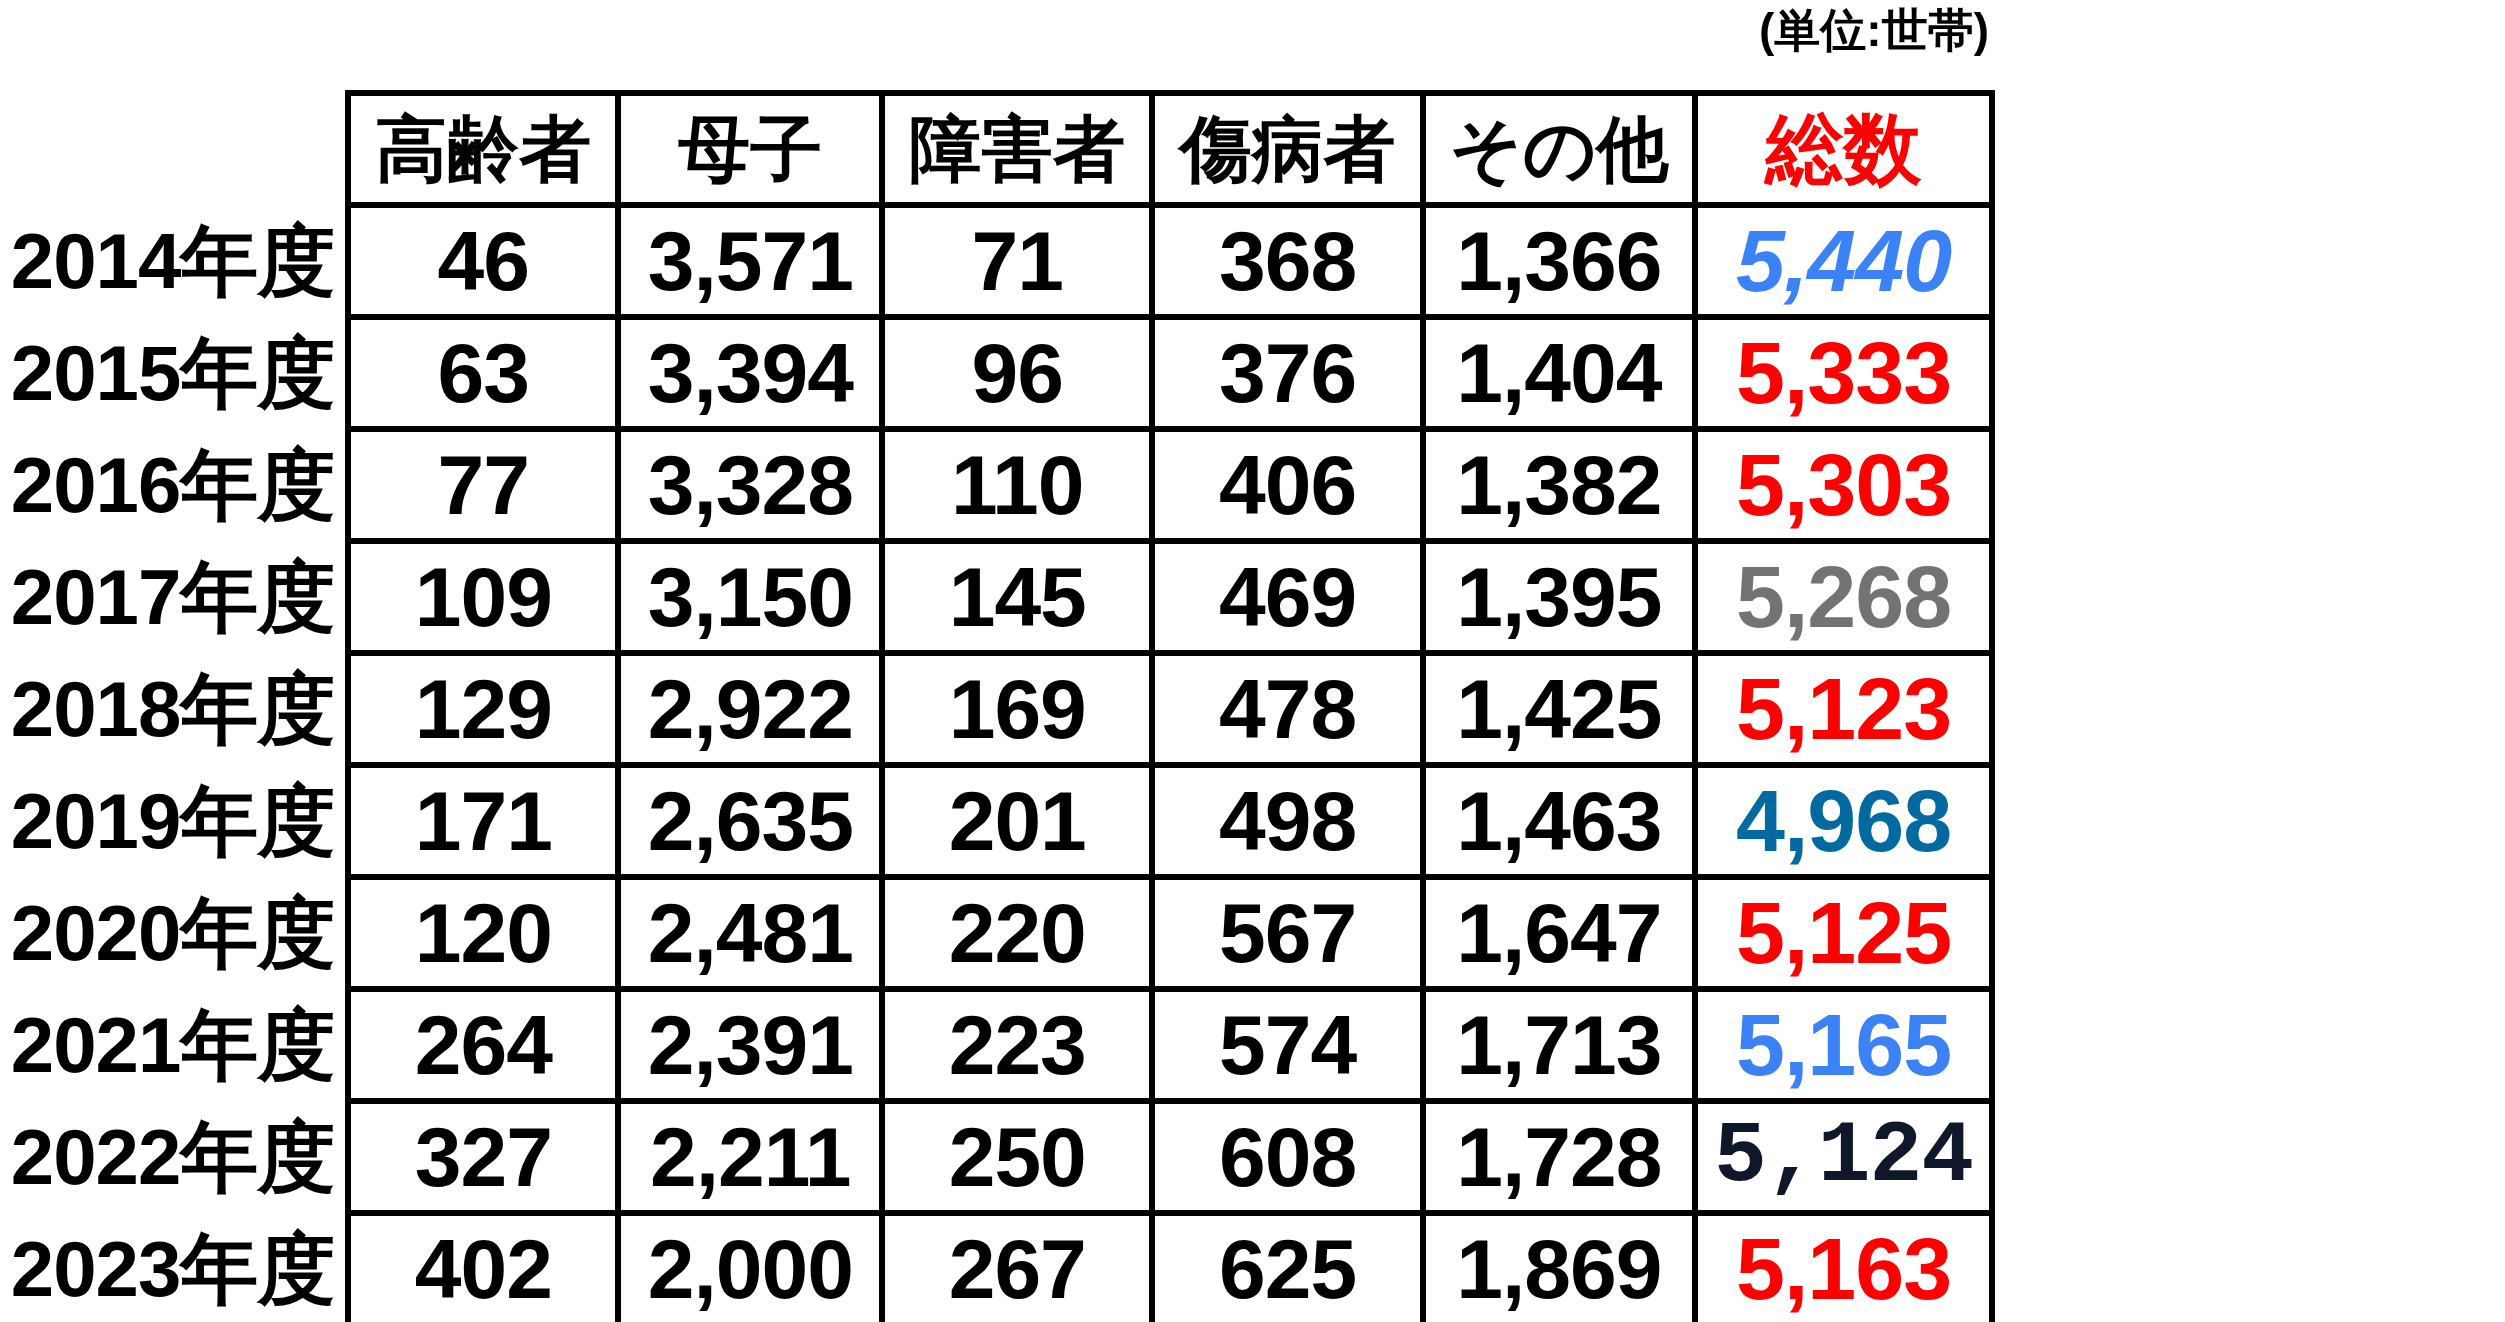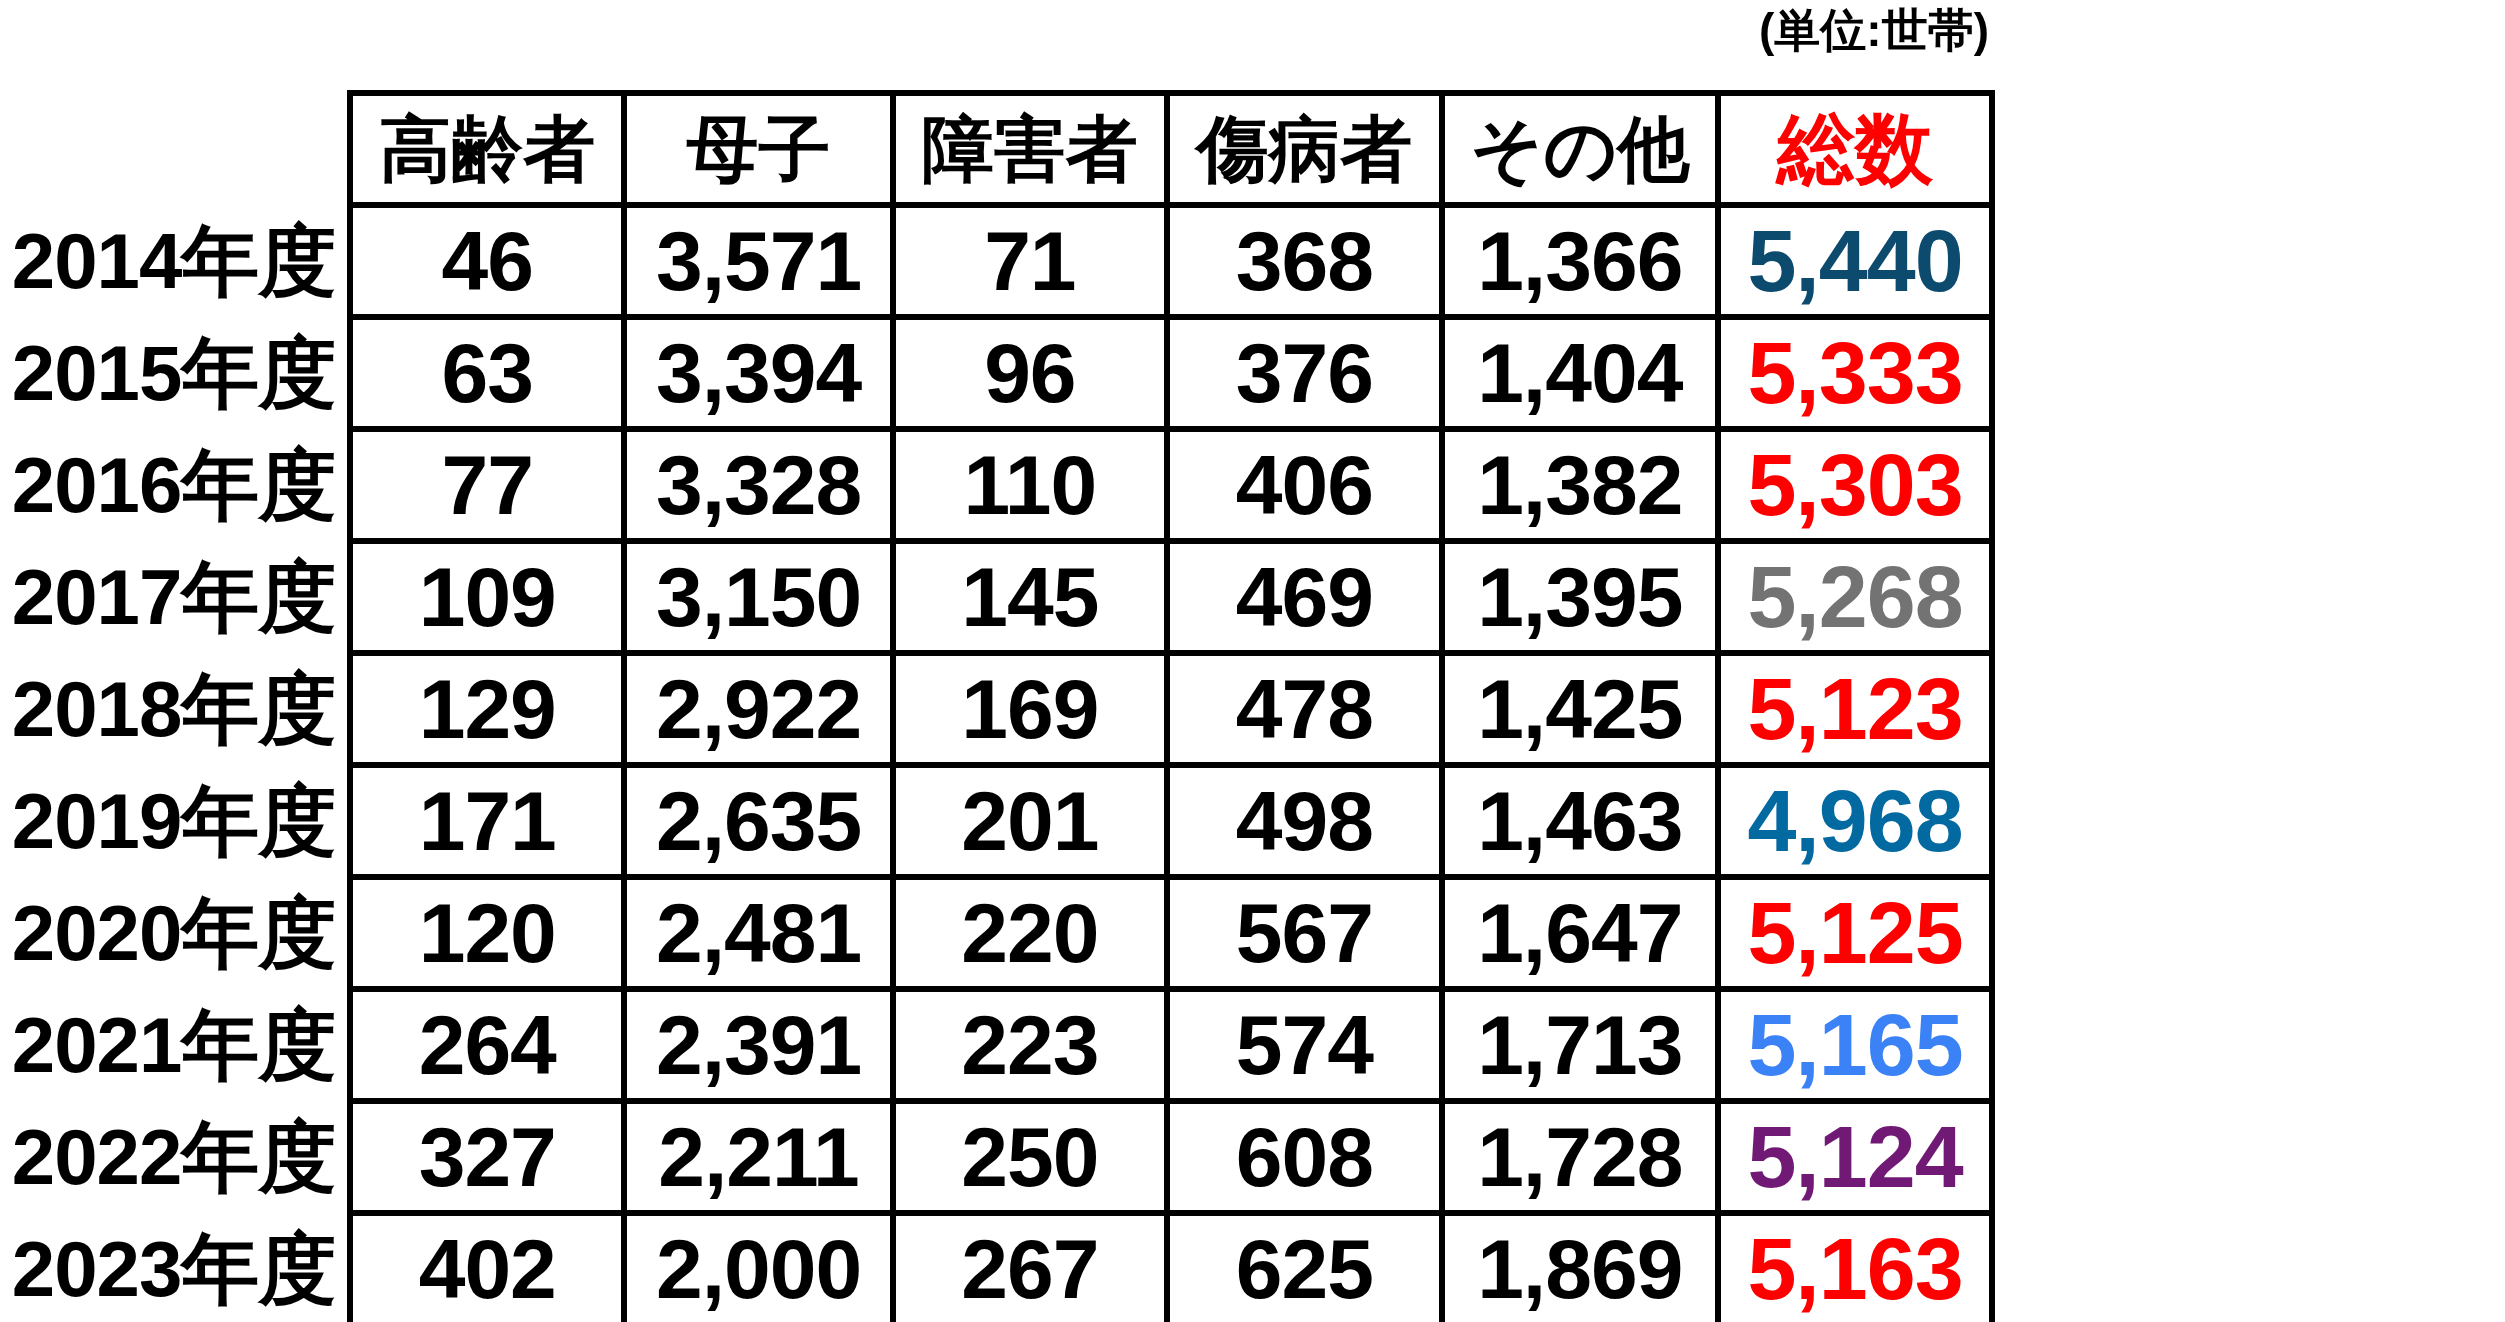--- a/index.html
+++ b/index.html
@@ -107,21 +107,21 @@
         </tr>
     </thead>
     <tbody>
         <tr>
           <th class="year">2014年度</th>
           <td class="cell">46</td>
           <td class="cell">3,571</td>
           <td class="cell">71</td>
           <td class="cell">368</td>
           <td class="cell">1,366</td>
-          <td class="cell total-cell" style="color: #0c4a6e;">5,440</td>
+          <td class="cell total-cell" style="color: #3b82f6; font-style: italic;">5,440</td>
         </tr>
         <tr>
           <th class="year">2015年度</th>
           <td class="cell">63</td>
           <td class="cell">3,394</td>
           <td class="cell">96</td>
           <td class="cell">376</td>
           <td class="cell">1,404</td>
           <td class="cell total-cell" style="color: rgb(255, 0, 0);">5,333</td>
         </tr>
@@ -179,21 +179,21 @@
           <td class="cell">1,713</td>
           <td class="cell total-cell" style="color: #3b82f6;">5,165</td>
         </tr>
         <tr>
           <th class="year">2022年度</th>
           <td class="cell">327</td>
           <td class="cell">2,211</td>
           <td class="cell">250</td>
           <td class="cell">608</td>
           <td class="cell">1,728</td>
-          <td class="cell total-cell" style="color: #701a75;">5,124</td>
+          <td class="cell total-cell" style="color: #0f172a; font-family: Liberation Mono, monospace;">5,124</td>
         </tr>
         <tr>
           <th class="year">2023年度</th>
           <td class="cell">402</td>
           <td class="cell">2,000</td>
           <td class="cell">267</td>
           <td class="cell">625</td>
           <td class="cell">1,869</td>
           <td class="cell total-cell" style="color: rgb(255, 0, 0);">5,163</td>
         </tr>

